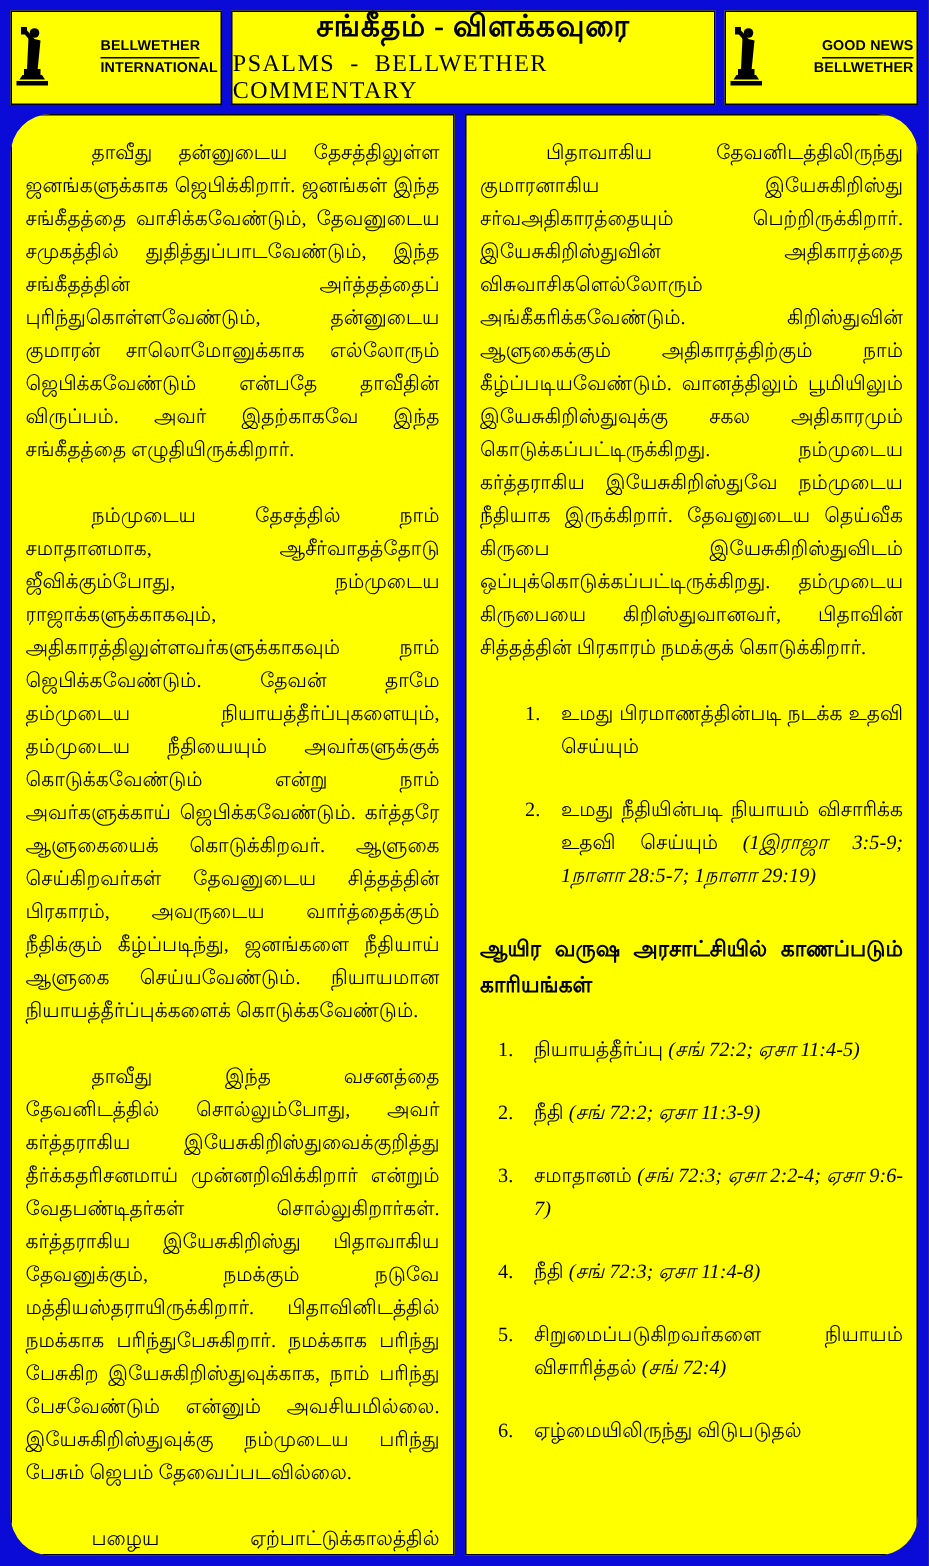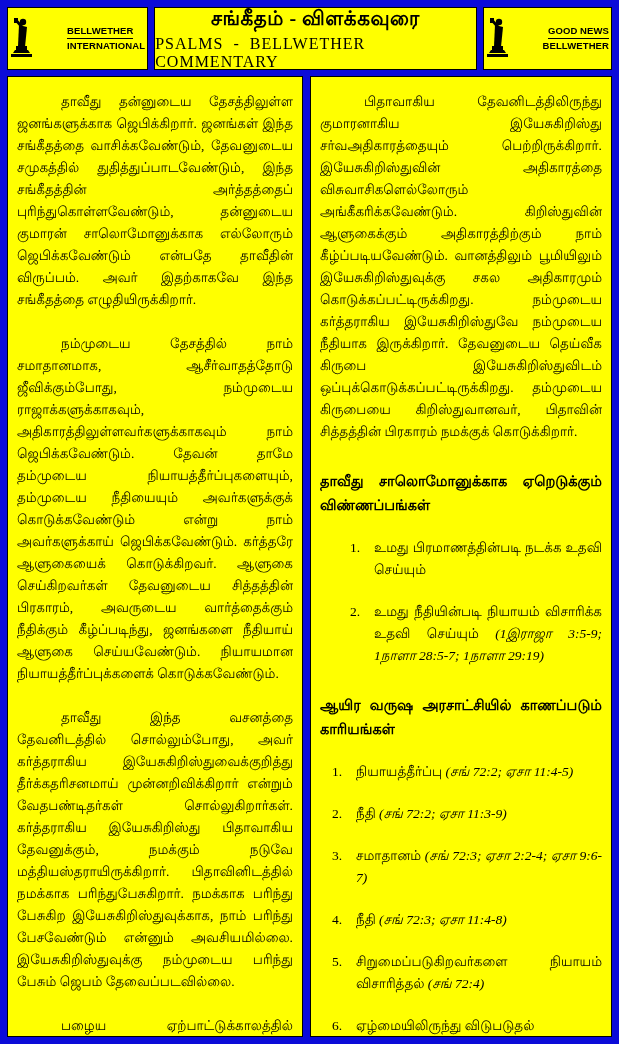--- a/index.html
+++ b/index.html
@@ -70,20 +70,21 @@
     letter-spacing: 1px;
     word-spacing: 5px;
   }
   
   .body-row {
     display: flex;
     gap: 7px;
     margin-top: 6px;
     flex: 1 1 auto;
     overflow: hidden;
+    border-radius: 27px;
   }
   .column {
     padding: 14px 9px 10px 9px;
     font-size: 13.5px;
     line-height: 22px;
     text-align: justify;
     overflow: hidden;
   }
   .column.left  { flex: 0 0 296px; }
   .column.right { flex: 1 1 auto; }
@@ -169,21 +170,20 @@
     <div class="cell column left">
       <p>தாவீது தன்னுடைய தேசத்திலுள்ள ஜனங்களுக்காக ஜெபிக்கிறார். ஜனங்கள் இந்த சங்கீதத்தை வாசிக்கவேண்டும், தேவனுடைய சமுகத்தில் துதித்துப்பாடவேண்டும், இந்த சங்கீதத்தின் அர்த்தத்தைப் புரிந்துகொள்ளவேண்டும், தன்னுடைய குமாரன் சாலொமோனுக்காக எல்லோரும் ஜெபிக்கவேண்டும் என்பதே தாவீதின் விருப்பம். அவர் இதற்காகவே இந்த சங்கீதத்தை எழுதியிருக்கிறார்.</p>
       <p>நம்முடைய தேசத்தில் நாம் சமாதானமாக, ஆசீர்வாதத்தோடு ஜீவிக்கும்போது, நம்முடைய ராஜாக்களுக்காகவும், அதிகாரத்திலுள்ளவர்களுக்காகவும் நாம் ஜெபிக்கவேண்டும். தேவன் தாமே தம்முடைய நியாயத்தீர்ப்புகளையும், தம்முடைய நீதியையும் அவர்களுக்குக் கொடுக்கவேண்டும் என்று நாம் அவர்களுக்காய் ஜெபிக்கவேண்டும். கர்த்தரே ஆளுகையைக் கொடுக்கிறவர். ஆளுகை செய்கிறவர்கள் தேவனுடைய சித்தத்தின் பிரகாரம், அவருடைய வார்த்தைக்கும் நீதிக்கும் கீழ்ப்படிந்து, ஜனங்களை நீதியாய் ஆளுகை செய்யவேண்டும். நியாயமான நியாயத்தீர்ப்புக்களைக் கொடுக்கவேண்டும்.</p>
       <p>தாவீது இந்த வசனத்தை தேவனிடத்தில் சொல்லும்போது, அவர் கர்த்தராகிய இயேசுகிறிஸ்துவைக்குறித்து தீர்க்கதரிசனமாய் முன்னறிவிக்கிறார் என்றும் வேதபண்டிதர்கள் சொல்லுகிறார்கள். கர்த்தராகிய இயேசுகிறிஸ்து பிதாவாகிய தேவனுக்கும், நமக்கும் நடுவே மத்தியஸ்தராயிருக்கிறார். பிதாவினிடத்தில் நமக்காக பரிந்துபேசுகிறார். நமக்காக பரிந்து பேசுகிற இயேசுகிறிஸ்துவுக்காக, நாம் பரிந்து பேசவேண்டும் என்னும் அவசியமில்லை. இயேசுகிறிஸ்துவுக்கு நம்முடைய பரிந்து பேசும் ஜெபம் தேவைப்படவில்லை.</p>
       <p>பழைய ஏற்பாட்டுக்காலத்தில் மேசியாவின் வருகைக்காக பரிசுத்தவான்கள் ஜெபம்பண்ணினார்கள். தாவீதும் அவர்களைப்போலவே மேசியாவின் வருகைக்காக ஜெபம்பண்ணினார். இயேசுகிறிஸ்துவே மனுக்குலத்தை இரட்சிப்பதற்காக அனுப்பப்பட்டிருக்கிற மேசியா.</p>
     </div>
 
     <div class="cell column right">
       <p>பிதாவாகிய தேவனிடத்திலிருந்து குமாரனாகிய இயேசுகிறிஸ்து சர்வஅதிகாரத்தையும் பெற்றிருக்கிறார். இயேசுகிறிஸ்துவின் அதிகாரத்தை விசுவாசிகளெல்லோரும் அங்கீகரிக்கவேண்டும். கிறிஸ்துவின் ஆளுகைக்கும் அதிகாரத்திற்கும் நாம் கீழ்ப்படியவேண்டும். வானத்திலும் பூமியிலும் இயேசுகிறிஸ்துவுக்கு சகல அதிகாரமும் கொடுக்கப்பட்டிருக்கிறது. நம்முடைய கர்த்தராகிய இயேசுகிறிஸ்துவே நம்முடைய நீதியாக இருக்கிறார். தேவனுடைய தெய்வீக கிருபை இயேசுகிறிஸ்துவிடம் ஒப்புக்கொடுக்கப்பட்டிருக்கிறது. தம்முடைய கிருபையை கிறிஸ்துவானவர், பிதாவின் சித்தத்தின் பிரகாரம் நமக்குக் கொடுக்கிறார்.</p>
 
-      <div class="col-heading">தாவீது சாலொமோனுக்காக ஏறெடுக்கும் விண்ணப்பங்கள்</div>
 
       <div class="num-list petitions">
         <div class="num-item">
           <span class="num">1.</span>
           <span class="item-body"><span>உமது பிரமாணத்தின்படி நடக்க உதவி செய்யும்</span> <span class="ref"></span></span>
         </div>
         <div class="num-item">
           <span class="num">2.</span>
           <span class="item-body"><span>உமது நீதியின்படி நியாயம் விசாரிக்க உதவி செய்யும்</span> <span class="ref">(1இராஜா 3:5-9; 1நாளா 28:5-7; 1நாளா 29:19)</span></span>
         </div>

